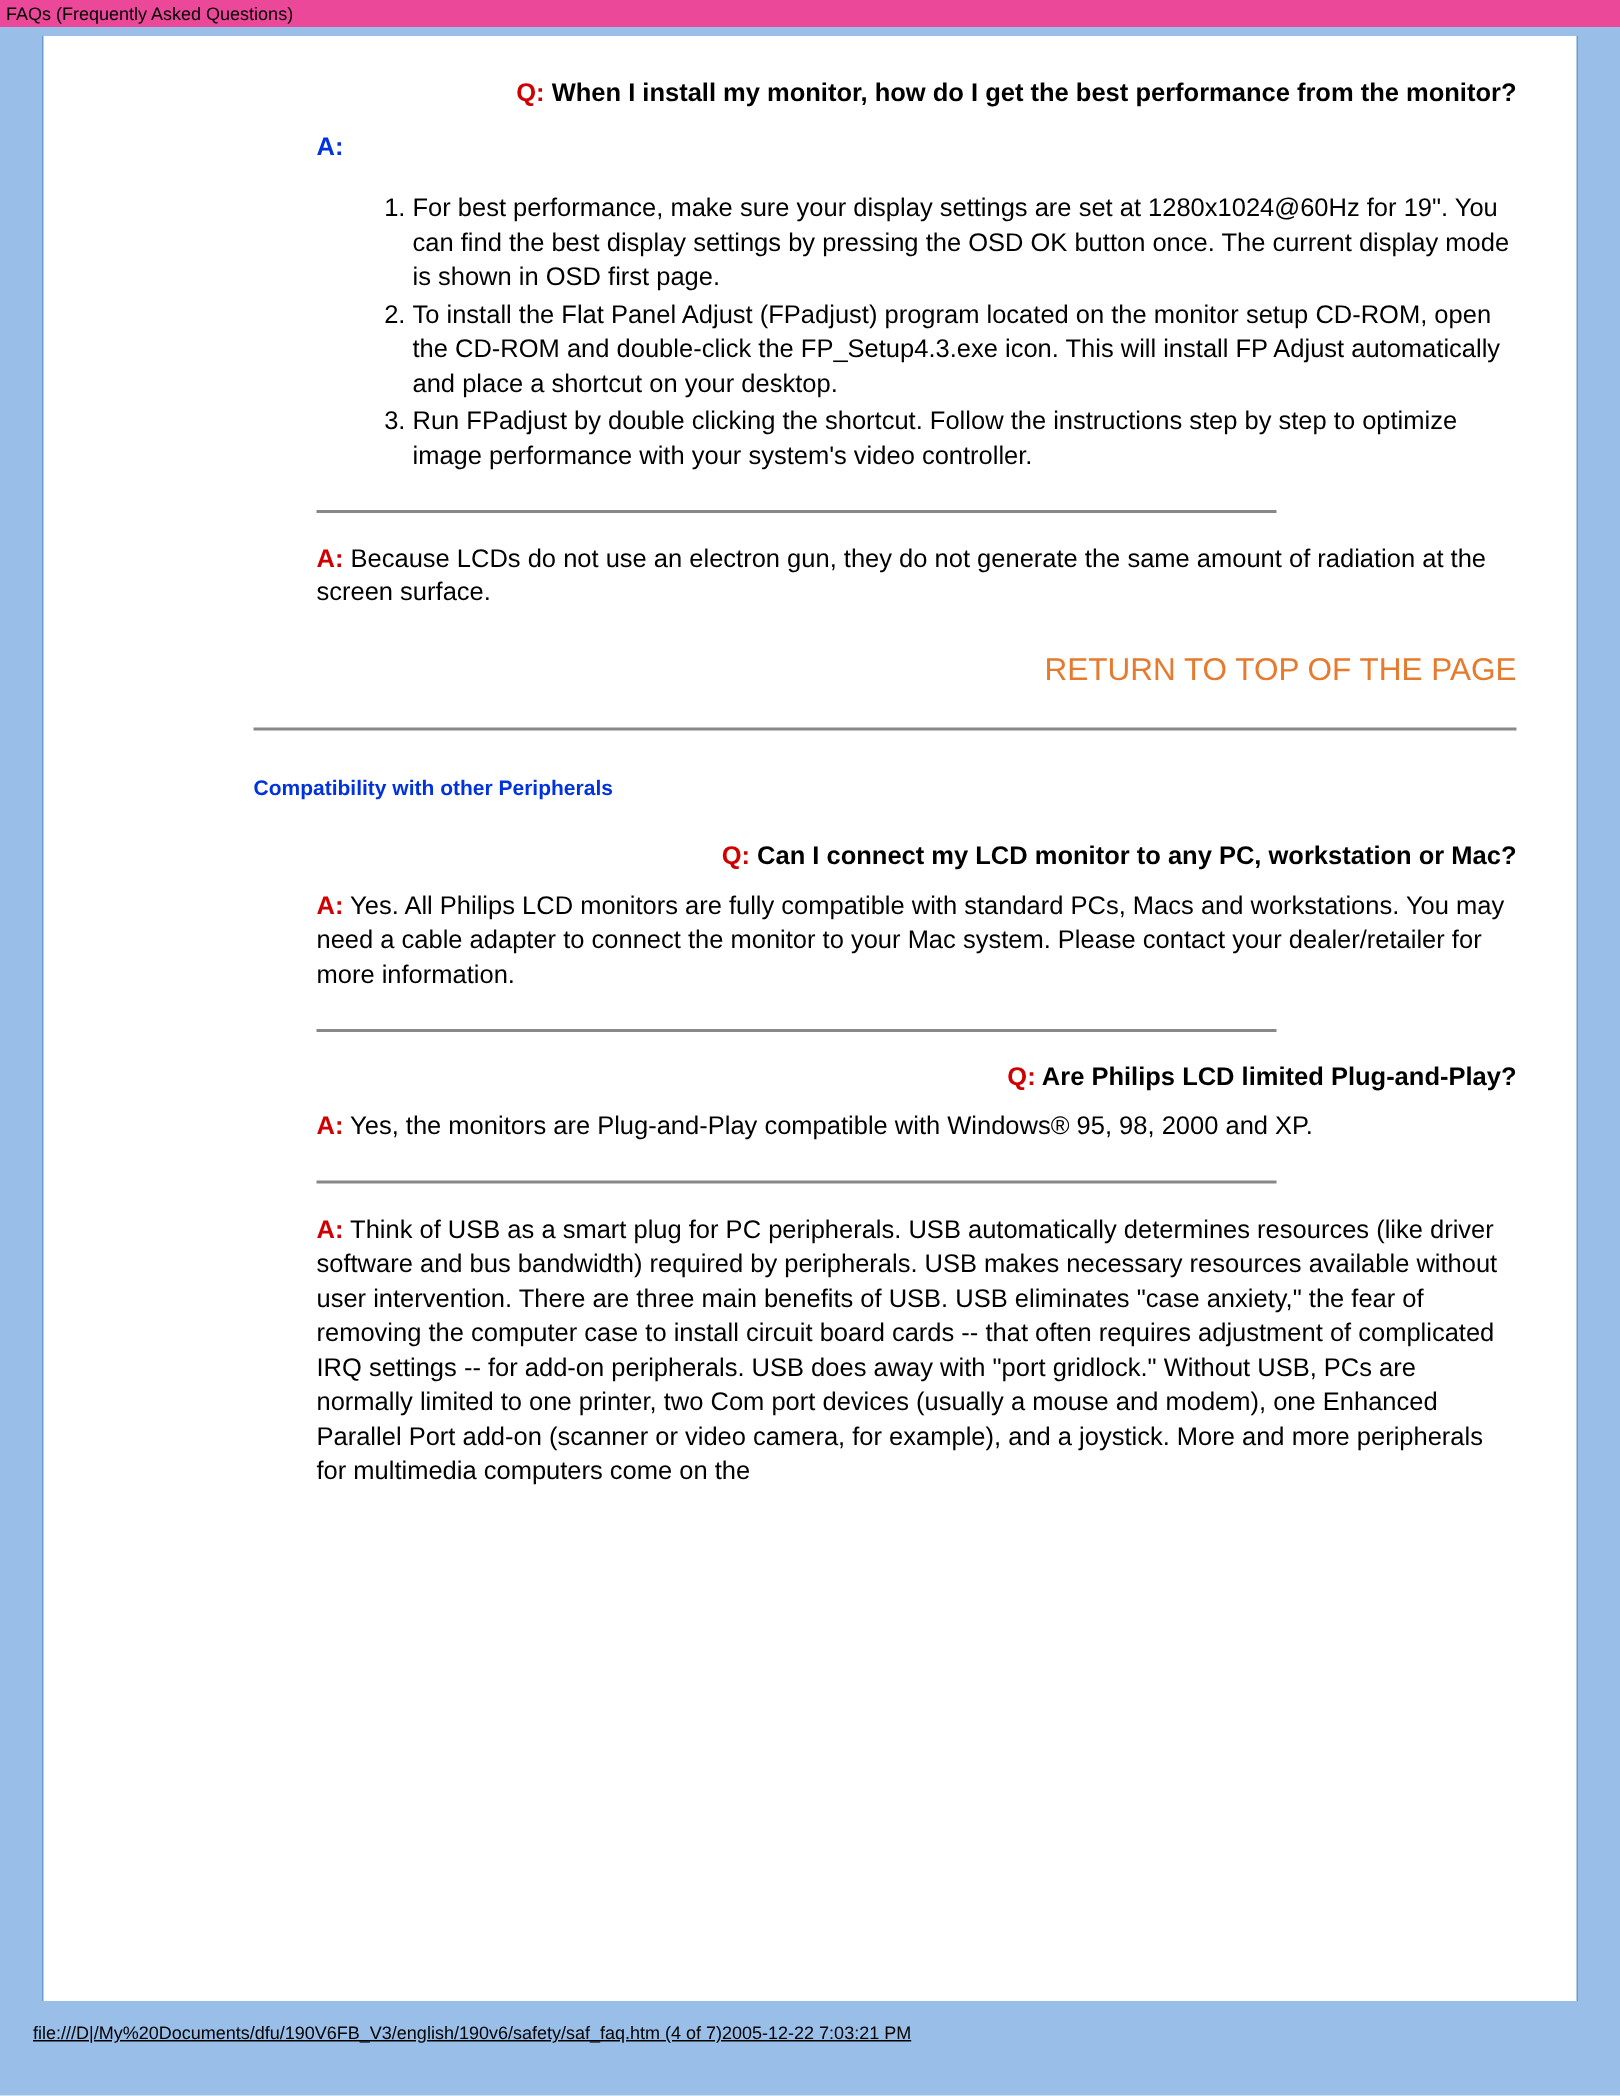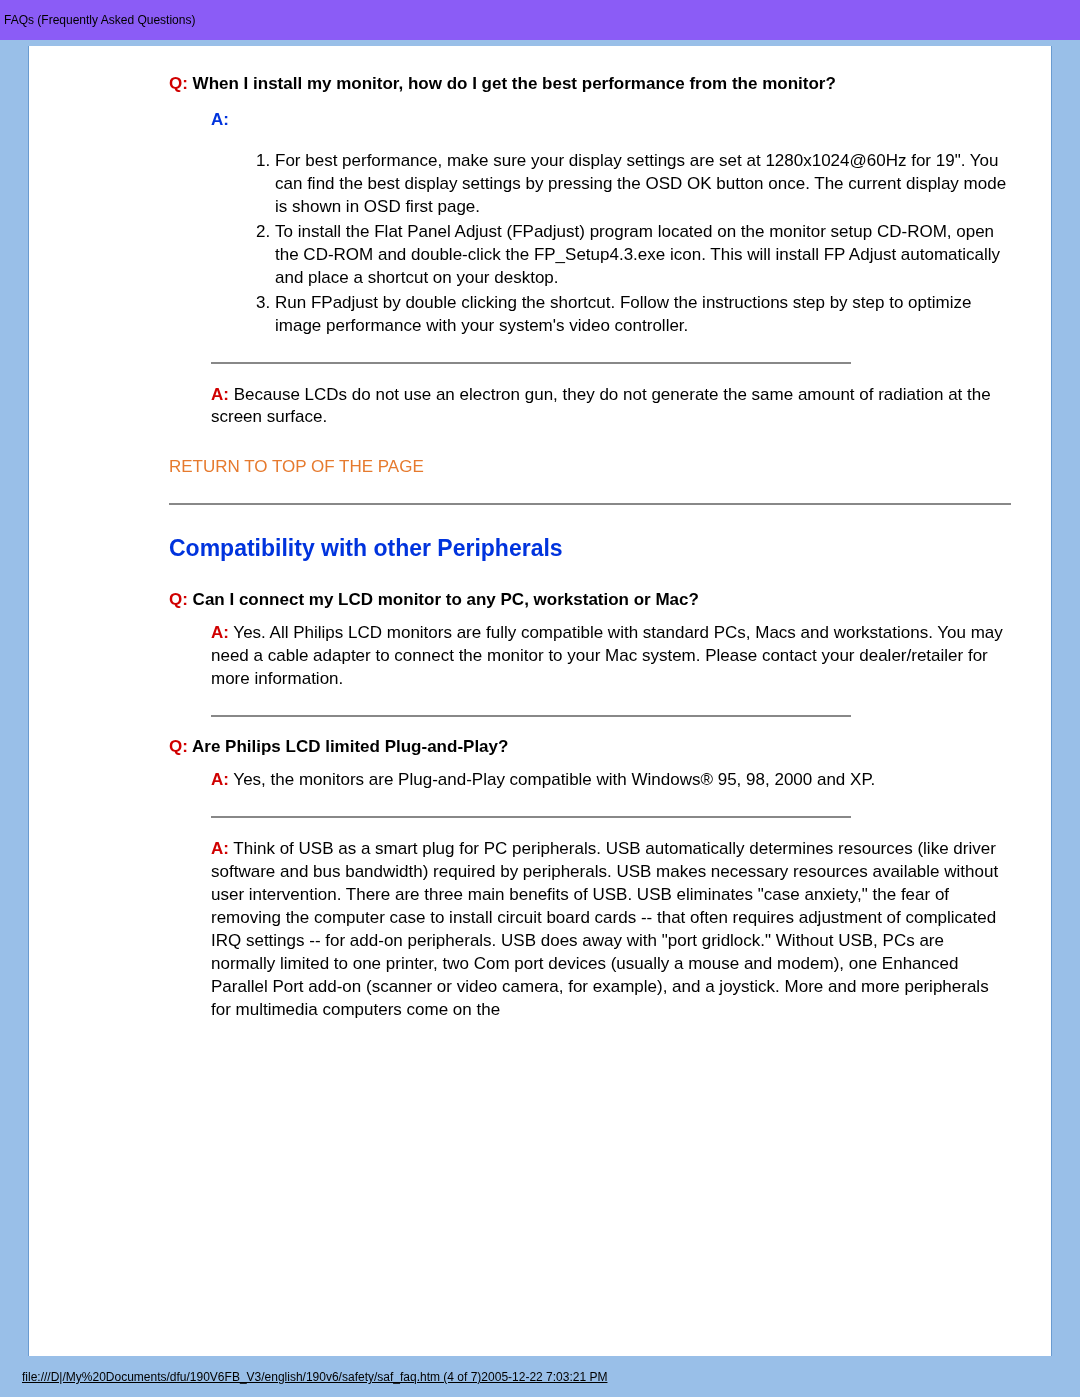--- a/index.html
+++ b/index.html
@@ -6,70 +6,70 @@
     body {
       background: #99bfe8;
       font-family: Arial, Helvetica, sans-serif;
       font-size: 17px;
       color: #000;
       width: 1080px;
     }
     .header-text {
       font-size: 12px;
       color: #000;
-      padding: 13px 4px;
-      background: #8b5cf6;
+      padding: 2px 4px;
+      background: #ec4899;
     }
     .outer {
       margin: 6px 28px 0 28px;
       background: #99bfe8;
     }
     .paper {
       background: #fff;
       padding: 0 0 0 0;
       min-height: 1310px;
       border-left: 1px solid #6a9bd0;
       border-right: 1px solid #6a9bd0;
     }
     .content {
       margin-left: 140px;
       margin-right: 40px;
       padding-top: 20px;
       padding-bottom: 10px;
     }
-    .q-line { font-weight: bold; margin-top: 8px; margin-bottom: 12px; }
+    .q-line { font-weight: bold; margin-top: 8px; margin-bottom: 12px; text-align: right; }
     .q-label { color: #d00000; font-weight: bold; }
     .a-label { color: #0033dd; font-weight: bold; }
     .a-label-red { color: #d00000; font-weight: bold; }
     .a-block { margin-left: 42px; margin-top: 16px; }
     .a-text { margin-left: 42px; margin-top: 1px; line-height: 1.35; }
     ol.steps { margin: 20px 0 0 76px; padding-left: 30px; }
     ol.steps li { margin-bottom: 2px; line-height: 1.35; }
     hr.sep {
       border: none;
       border-top: 2px solid #888;
       margin: 24px 0 20px 0;
       width: 680px;
     }
     hr.sep.indent { margin-left: 42px; width: 640px; }
     .return-link {
       color: #e67a2e;
-      text-align: left;
+      text-align: right;
       margin: 28px 0 26px 0;
-      font-size: 17px;
+      font-size: 21px;
     }
     hr.full-sep {
       border: none;
       border-top: 2px solid #888;
       margin: 14px 0 30px 0;
     }
     .section-heading {
       color: #0033dd;
       font-weight: bold;
-      font-size: 23px;
+      font-size: 14px;
       margin-bottom: 28px;
     }
     .footer-line {
       font-size: 12px;
       color: #000;
       padding: 14px 4px 4px 22px;
       background: #99bfe8;
       text-decoration: underline;
     }
   </style>

